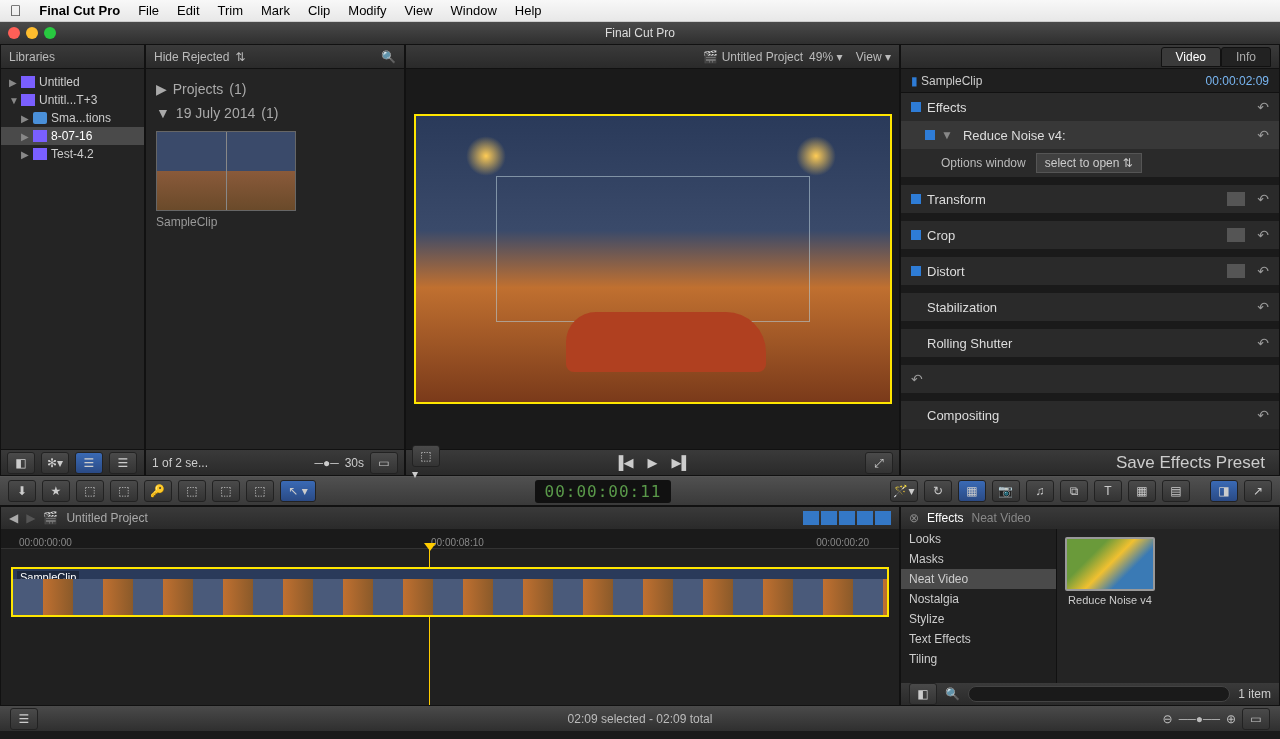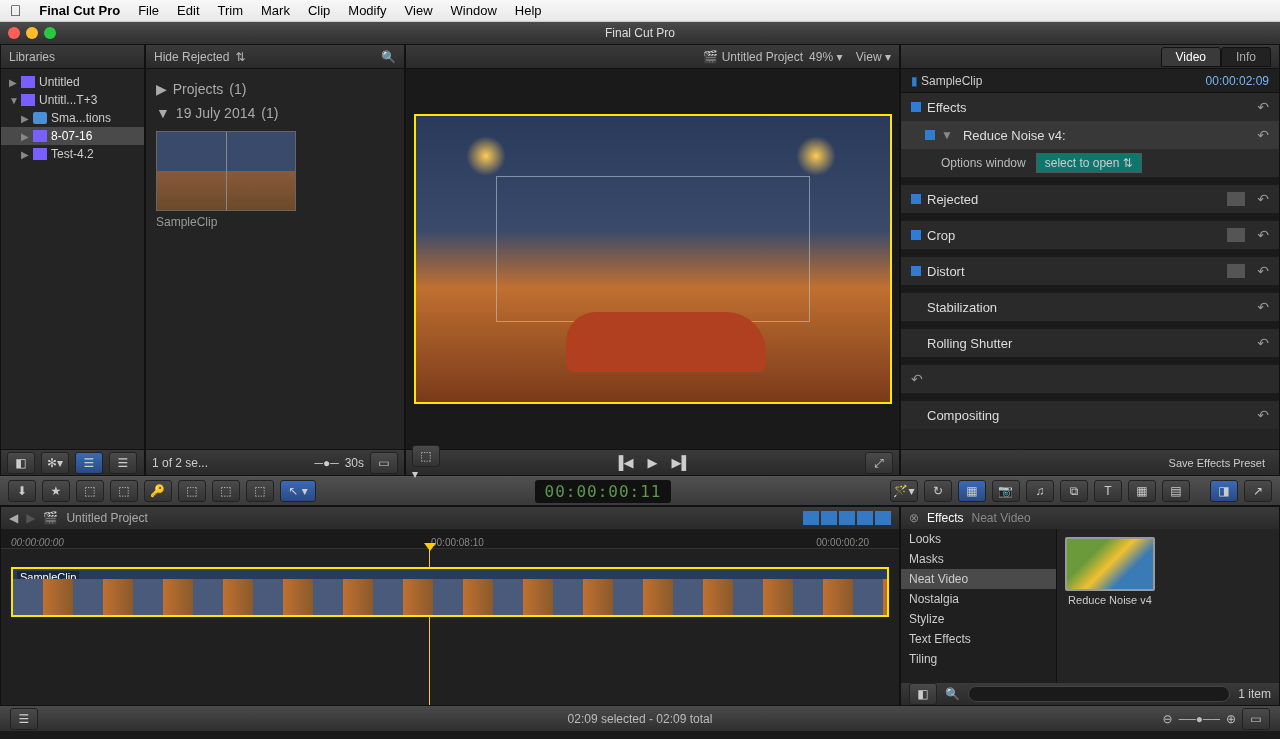--- a/index.html
+++ b/index.html
@@ -68,35 +68,35 @@
 .insp-tab.active { background: #3a3a3a; color: #fff; }
 .insp-title { display: flex; align-items: center; justify-content: space-between; padding: 4px 10px; height: 24px; background: #1f1f1f; border-bottom: 1px solid #111;}
 .insp-title .tc { color: #79b6f2; font-size: 12px; }
 .insp-row { display: flex; align-items: center; height: 28px; padding: 0 10px; background: #2a2a2a; gap: 6px;}
 .insp-row .chk { width: 10px; height: 10px; background: #2e7cd6; }
 .insp-row .lbl { flex: 1; color: #ddd; font-size: 13px; }
 .insp-row .reset { color: #999; font-size: 14px; }
 .insp-row .tool-ico { width: 18px; height: 14px; background: #555; margin-right: 6px;}
 .insp-sub { background: #383838; padding-left: 24px; }
 .insp-opts { background: #2a2a2a; display:flex; align-items:center; height:28px; padding:0 10px 0 40px; color:#bbb; font-size:12px; gap:10px;}
-.insp-opts .sel { background:#0f766e; border:1px solid #555; padding:2px 8px; color:#ccc;}
-.save-preset { margin-left:auto; color:#ccc; font-size:11px; padding:0 8px;text-align:right;}
+.insp-opts .sel { background:#404040; border:1px solid #555; padding:2px 8px; color:#ccc;}
+.save-preset { margin-left:auto; color:#ccc; font-size:17px; padding:0 8px;text-align:right;}
 
 
 .tool-btn { width: 28px; height: 22px; background: linear-gradient(#4a4a4a,#333); border: 1px solid #222; border-radius: 3px; display:flex; align-items:center; justify-content:center; color:#ccc; font-size:12px;}
 .tool-btn.wide { width: 36px; }
 .tool-btn.blue { background: linear-gradient(#3a6ab5,#2a4a85); }
 .spacer { flex: 1; }
 .timecode-disp { background: #111; color: #5a9a4a; font-family: monospace; font-size: 16px; padding: 2px 10px; border-radius: 3px; letter-spacing: 1px;}
 
 
 .timeline-main { flex: 1; background: #202020; display:flex; flex-direction:column; border:1px solid #111;}
 .tl-header { height: 22px; background: linear-gradient(#3a3a3a,#2a2a2a); display: flex; align-items: center; padding: 0 8px; gap: 8px; color:#aaa;}
 .tl-ruler { height: 20px; background: #1a1a1a; border-bottom:1px solid #333; position:relative; display:flex; align-items:flex-end; padding:0 10px; font-size:10px; color:#888;}
-.tl-ruler .tc1 { position:absolute; left:10px;font-style:italic; }
+.tl-ruler .tc1 { position:absolute; left:18px; }
 .tl-ruler .tc2 { position:absolute; left:430px; }
 .tl-ruler .tc3 { position:absolute; right:30px; }
 .tl-playhead { position:absolute; left:428px; top:0; bottom:0; width:1px; background:#ffcc00; }
 .tl-playhead::before { content:""; position:absolute; top:-6px; left:-5px; width:0; height:0; border-left:6px solid transparent; border-right:6px solid transparent; border-top:8px solid #ffcc00;}
 .tl-tracks { flex:1; position:relative; padding:18px 10px; }
 .clip { height: 50px; background: #2a3a5a; border: 2px solid #ffe600; position: relative; overflow:hidden;}
 .clip-label { position:absolute; top:2px; left:4px; font-size:11px; color:#fff; background:rgba(0,0,0,0.3); padding:0 3px;}
 .clip-filmstrip { position:absolute; bottom:0; left:0; right:0; height:36px; background: repeating-linear-gradient(90deg, #4a5a7a 0, #4a5a7a 30px, #c07030 30px, #8a5a2a 60px);}
 
 
@@ -268,21 +268,21 @@
           <span class="lbl">Reduce Noise v4:</span>
           <span class="reset">↶</span>
         </div>
       <div class="insp-opts">
         <span>Options window</span>
         <span class="sel"><span>select to open</span> ⇅</span>
       </div>
       <div style="height:8px;background:#1a1a1a"></div>
       <div class="insp-row">
           <span class="chk"></span>
-          <span class="lbl">Rejected</span>
+          <span class="lbl">Transform</span>
           <span class="tool-ico"></span>
           <span class="reset">↶</span>
         </div>
       <div style="height:8px;background:#1a1a1a"></div>
       <div class="insp-row">
           <span class="chk"></span>
           <span class="lbl">Crop</span>
           <span class="tool-ico"></span>
           <span class="reset">↶</span>
         </div>

